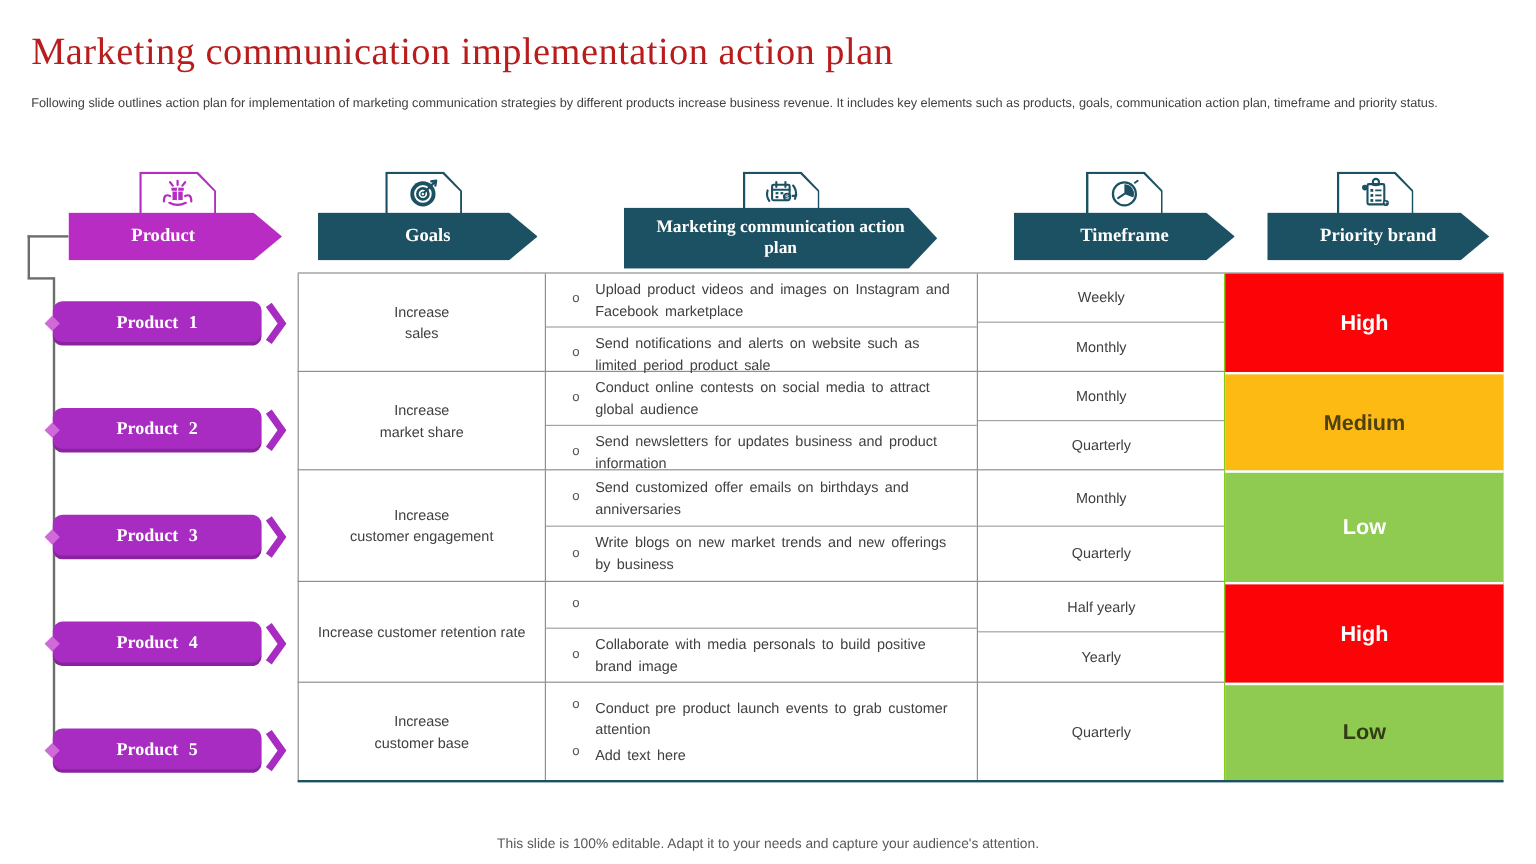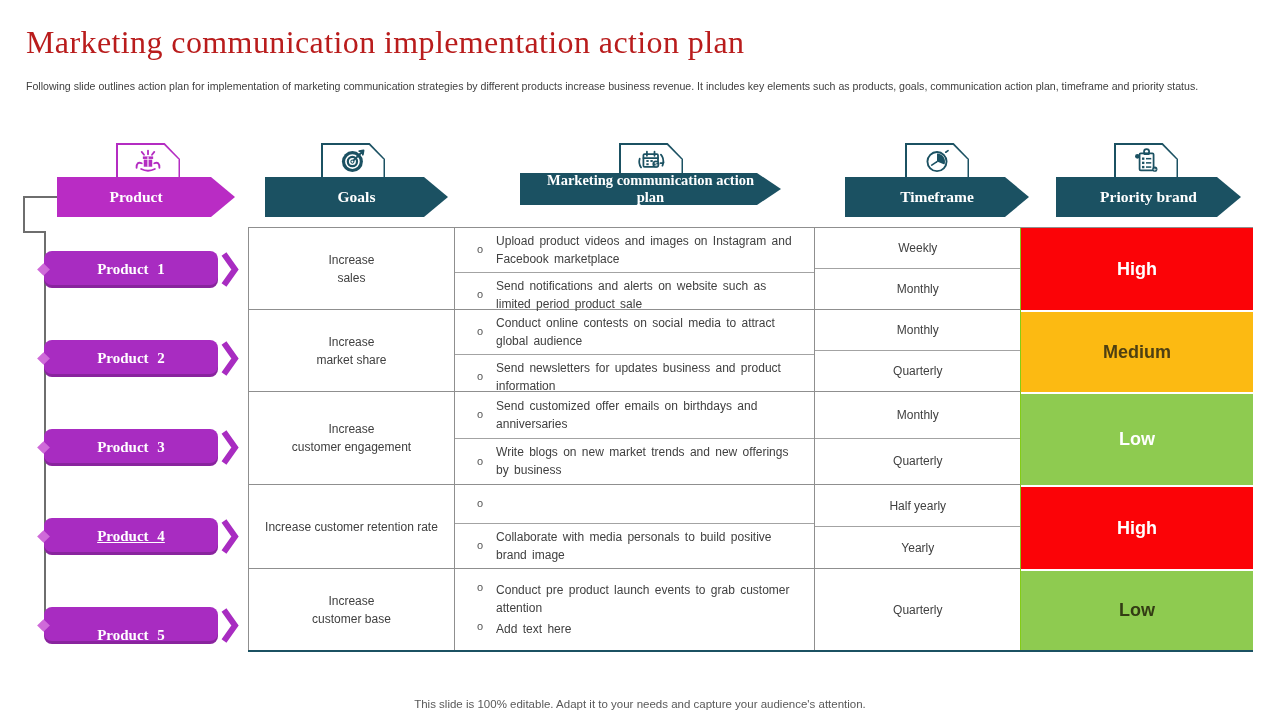--- a/index.html
+++ b/index.html
@@ -156,21 +156,21 @@
       <text x="19.6" y="20.7" font-size="4.8" fill="#fff" text-anchor="middle" font-family="Liberation Sans, sans-serif">+</text>
     </svg>
   </div>
 
   <div class="harrow mag" style="left:57px;width:178px;">
     <span>Product</span>
   </div>
   <div class="harrow teal" style="left:265px;width:183px;">
     <span>Goals</span>
   </div>
-  <div class="harrow teal" style="left:520px;width:261px;top:173px;height:32px;font-size:14.5px;">
+  <div class="harrow teal" style="left:520px;width:261px;top:173px;height:51px;font-size:14.5px;">
     <span>Marketing communication action plan</span>
   </div>
   <div class="harrow teal" style="left:845px;width:184px;">
     <span>Timeframe</span>
   </div>
   <div class="harrow teal" style="left:1056px;width:185px;">
     <span>Priority brand</span>
   </div>
 
   <div class="pdia" style="top:265px;"></div>
@@ -191,29 +191,29 @@
 
   <div class="pdia" style="top:443px;"></div>
   <div class="pbtn" style="top:429px;">
       <span>Product 3</span>
     </div>
   <svg class="pchev" style="top:429px;" width="18" height="37" viewBox="0 0 18 37">
       <polyline points="3,3 14,18.5 3,34" fill="none" stroke="#a82cc1" stroke-width="6"></polyline>
     </svg>
 
   <div class="pdia" style="top:532px;"></div>
-  <div class="pbtn" style="top:518px;text-decoration:underline;">
+  <div class="pbtn" style="top:518px;">
       <span>Product 4</span>
     </div>
   <svg class="pchev" style="top:518px;" width="18" height="37" viewBox="0 0 18 37">
       <polyline points="3,3 14,18.5 3,34" fill="none" stroke="#a82cc1" stroke-width="6"></polyline>
     </svg>
 
   <div class="pdia" style="top:621px;"></div>
-  <div class="pbtn" style="top:607px;align-items:flex-end;">
+  <div class="pbtn" style="top:607px;">
       <span>Product 5</span>
     </div>
   <svg class="pchev" style="top:607px;" width="18" height="37" viewBox="0 0 18 37">
       <polyline points="3,3 14,18.5 3,34" fill="none" stroke="#a82cc1" stroke-width="6"></polyline>
     </svg>
 
   <div class="tbl">
 
     <div class="trow h82">
       <div class="goal">Increase

